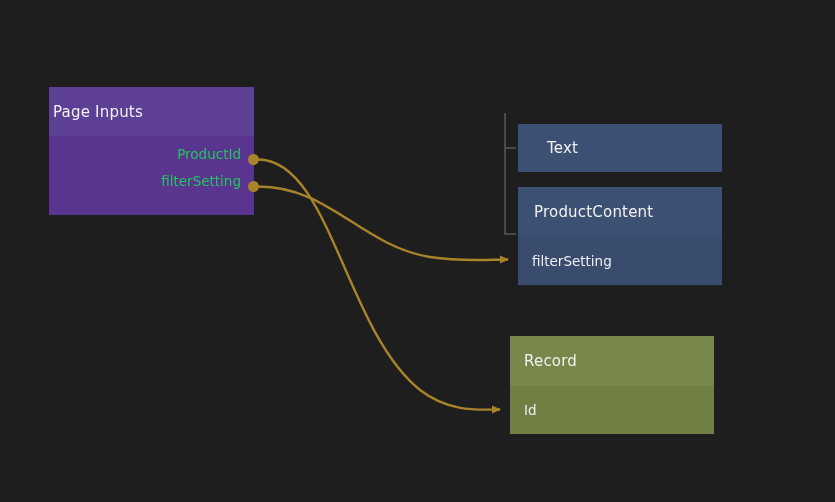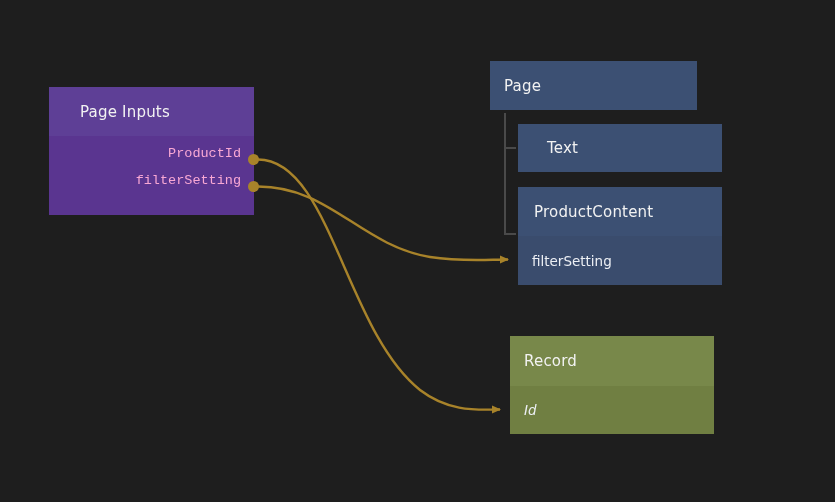--- a/index.html
+++ b/index.html
@@ -48,34 +48,33 @@
   
   #node-page-inputs {
     left: 49px;
     top: 87px;
     width: 205px;
     height: 124px;
   }
   #node-page-inputs .node-header {
     height: 49px;
     background: #5e3f96;
-    padding-left: 31px;
+    padding-left: 4px;
     text-align: center;
   }
   #node-page-inputs .body {
     height: 75px;
     background: #5a3590;
     padding-top: 4px;
   }
   #node-page-inputs .node-row {
     height: 27px;
     justify-content: flex-end;
     padding-right: 13px;
-    color: #f9a8d4;
-    font-family: Liberation Mono, monospace;
+    color: #22c55e;
   }
 
   
   .blue-header {
     background: #3c5073;
   }
   .blue-row {
     background: #3a4c6d;
   }
 
@@ -126,21 +125,20 @@
   }
   #node-record .node-header {
     height: 50px;
     background: #78884a;
     padding-left: 14px;
   }
   #node-record .node-row {
     height: 48px;
     background: #707f42;
     padding-left: 14px;
-    font-style: italic;
   }
 
   
   .tree-line {
     position: absolute;
     background: #4a4a4a;
   }
   #tree-vertical {
     left: 504px;
     top: 113px;
@@ -195,23 +193,20 @@
     <div class="node-header">Page Inputs</div>
     <div class="body">
       <div class="node-row">ProductId</div>
       <div class="node-row">filterSetting</div>
     </div>
   </div>
 
   <div class="port-dot" id="port-productid"></div>
   <div class="port-dot" id="port-filtersetting"></div>
 
-  <div class="node" id="node-page">
-    <div class="node-header blue-header">Page</div>
-  </div>
 
   <div class="node" id="node-text">
     <div class="node-header blue-header">Text</div>
   </div>
 
   <div class="node" id="node-product-content">
     <div class="node-header blue-header">ProductContent</div>
     <div class="node-row blue-row">filterSetting</div>
   </div>
 

